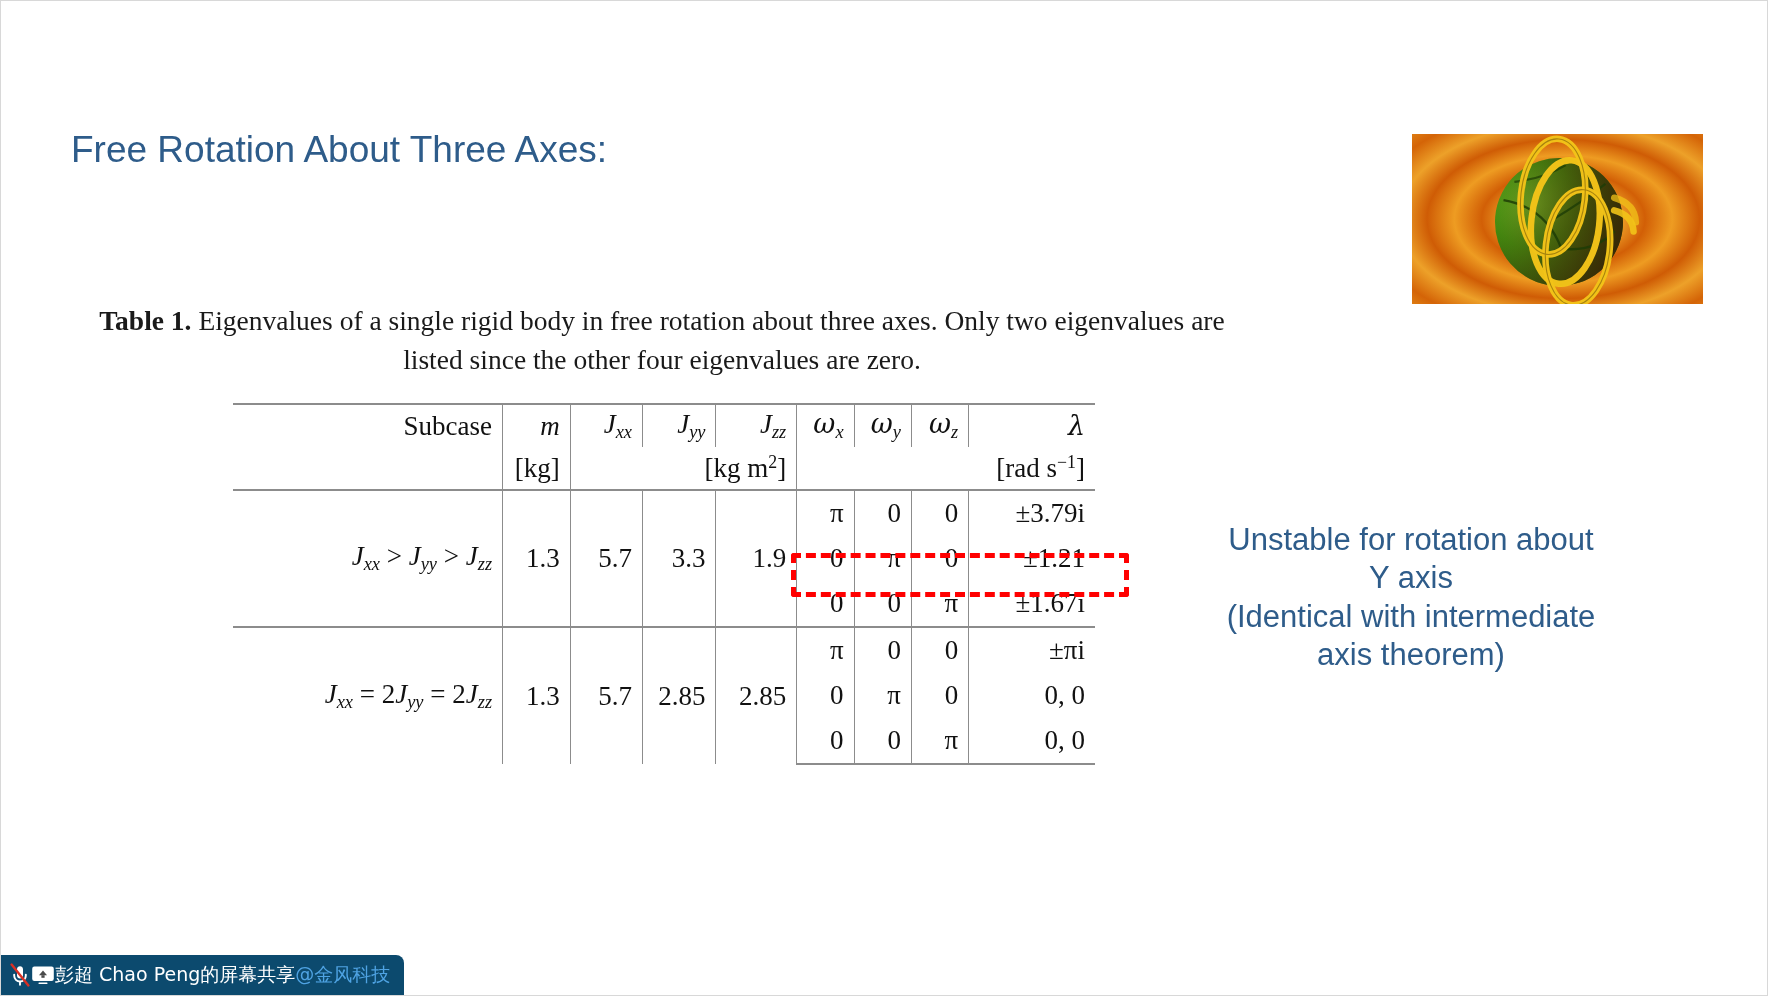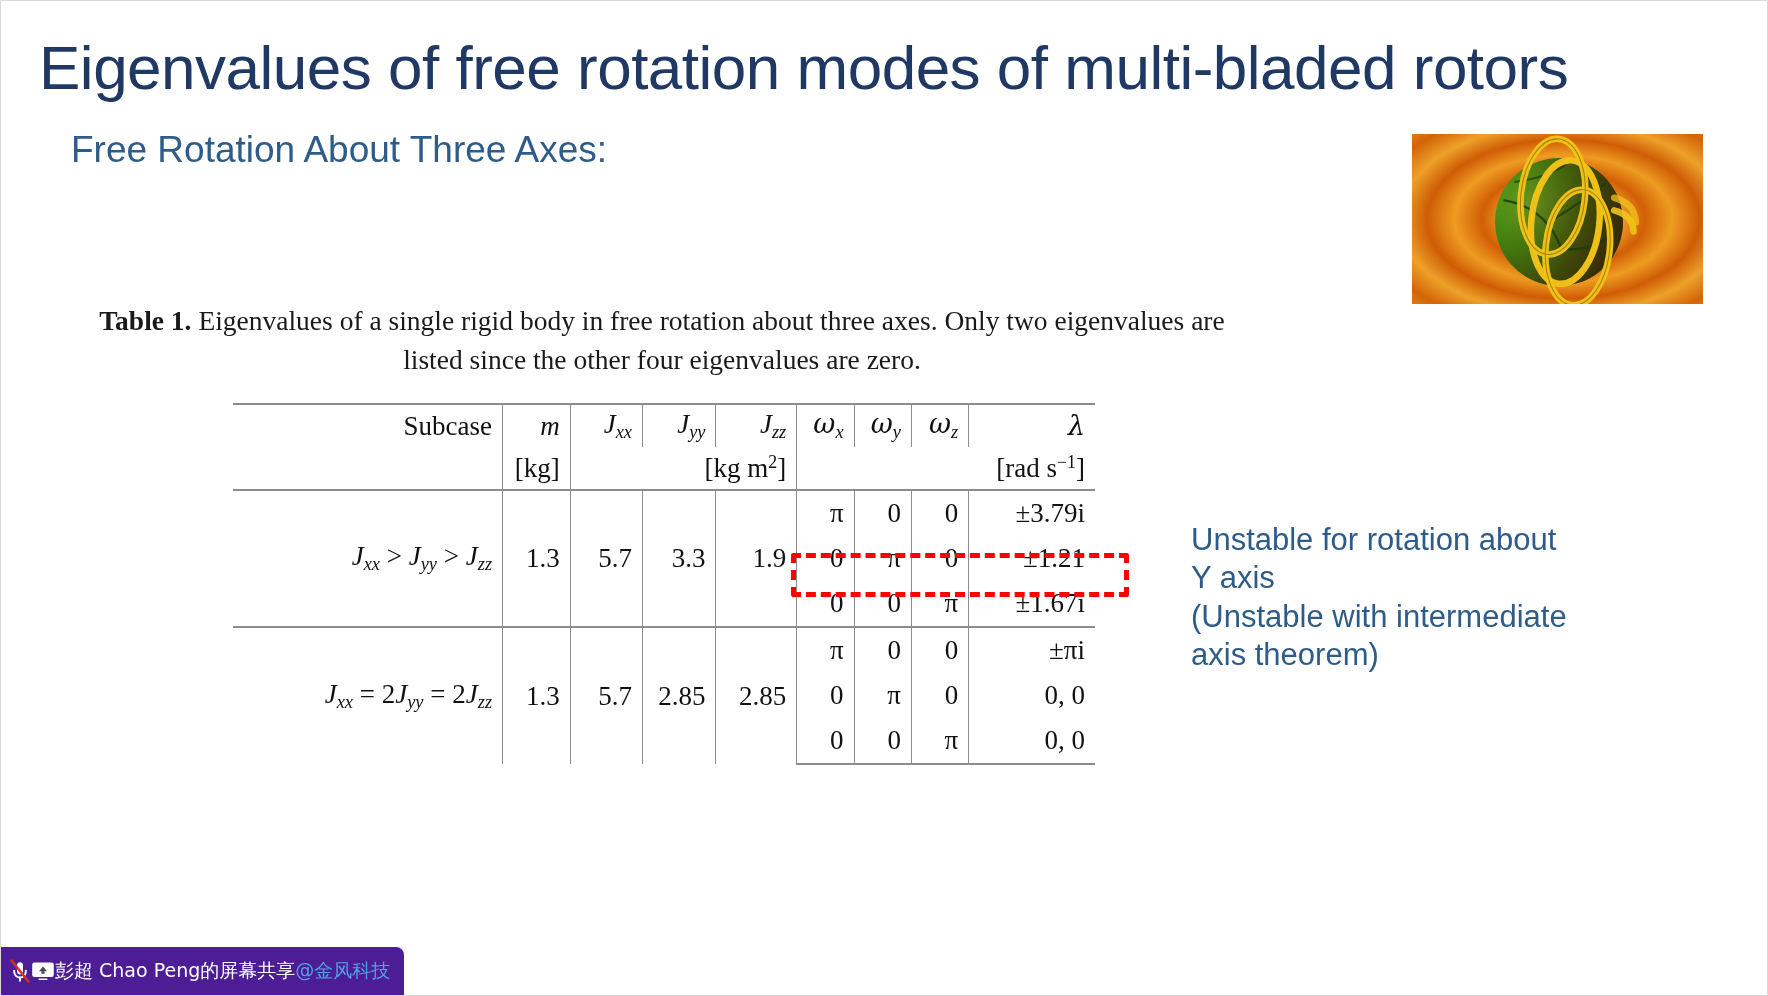--- a/index.html
+++ b/index.html
@@ -114,44 +114,44 @@
   }
 
   
   .annot{
     position:absolute;
     left:1190px;top:520px;
     width:440px;
     font-size:31px;
     line-height:1.24;
     color:#2E5C8A;
+    text-align:center;
   }
 
   
   .sharebar{
     position:absolute;
     left:0px;bottom:0px;
-    height:48px;
+    height:40px;
     padding:0 14px 0 8px;
-    background:#4c1d95;
+    background:#0c4a6e;
     border-radius:0 8px 0 0;
     display:flex;align-items:center;
     color:#ffffff;
     font-size:19px;
     font-family:"DejaVu Sans", sans-serif;
   }
   .sharebar .ico{display:flex;align-items:center;}
   .sharebar .at{color:#4FA3E3;}
 </style>
 </head>
 <body>
 
 <div class="slide">
 
-  <div class="title">Eigenvalues of free rotation modes of multi-bladed rotors</div>
 
   <div class="subtitle">Free Rotation About Three Axes:</div>
 
   <div class="thumb">
     <svg viewBox="0 0 291 170" xmlns="http://www.w3.org/2000/svg">
       <defs>
         <radialGradient id="bg" cx="0.52" cy="0.5" r="0.78">
           <stop offset="0%" stop-color="#E9941F"></stop>
           <stop offset="12%" stop-color="#D96A09"></stop>
           <stop offset="24%" stop-color="#EFA42A"></stop>
@@ -284,21 +284,21 @@
         </tr>
       </tbody>
     </table>
   </div>
 
   <div class="highlight"></div>
 
   <div class="annot">
     <div>Unstable for rotation about</div>
     <div>Y axis</div>
-    <div>(Unstable with intermediate</div>
+    <div>(Identical with intermediate</div>
     <div>axis theorem)</div>
   </div>
 
   <div class="sharebar">
     <span class="ico">
       <svg width="22" height="24" viewBox="0 0 22 24">
         <path d="M11 3.2c-1.7 0-3 1.3-3 3v6.2c0 1.7 1.3 3 3 3s3-1.3 3-3V6.2c0-1.7-1.3-3-3-3z" fill="#ffffff"></path>
         <path d="M5.2 11.6v1.1c0 3.2 2.6 5.8 5.8 5.8s5.8-2.6 5.8-5.8v-1.1" stroke="#ffffff" stroke-width="1.9" fill="none" stroke-linecap="round"></path>
         <path d="M11 18.6v3.1" stroke="#ffffff" stroke-width="1.9" stroke-linecap="round"></path>
         <path d="M2.6 1.6 L19.4 22.4" stroke="#D93025" stroke-width="2.4" stroke-linecap="round"></path>

